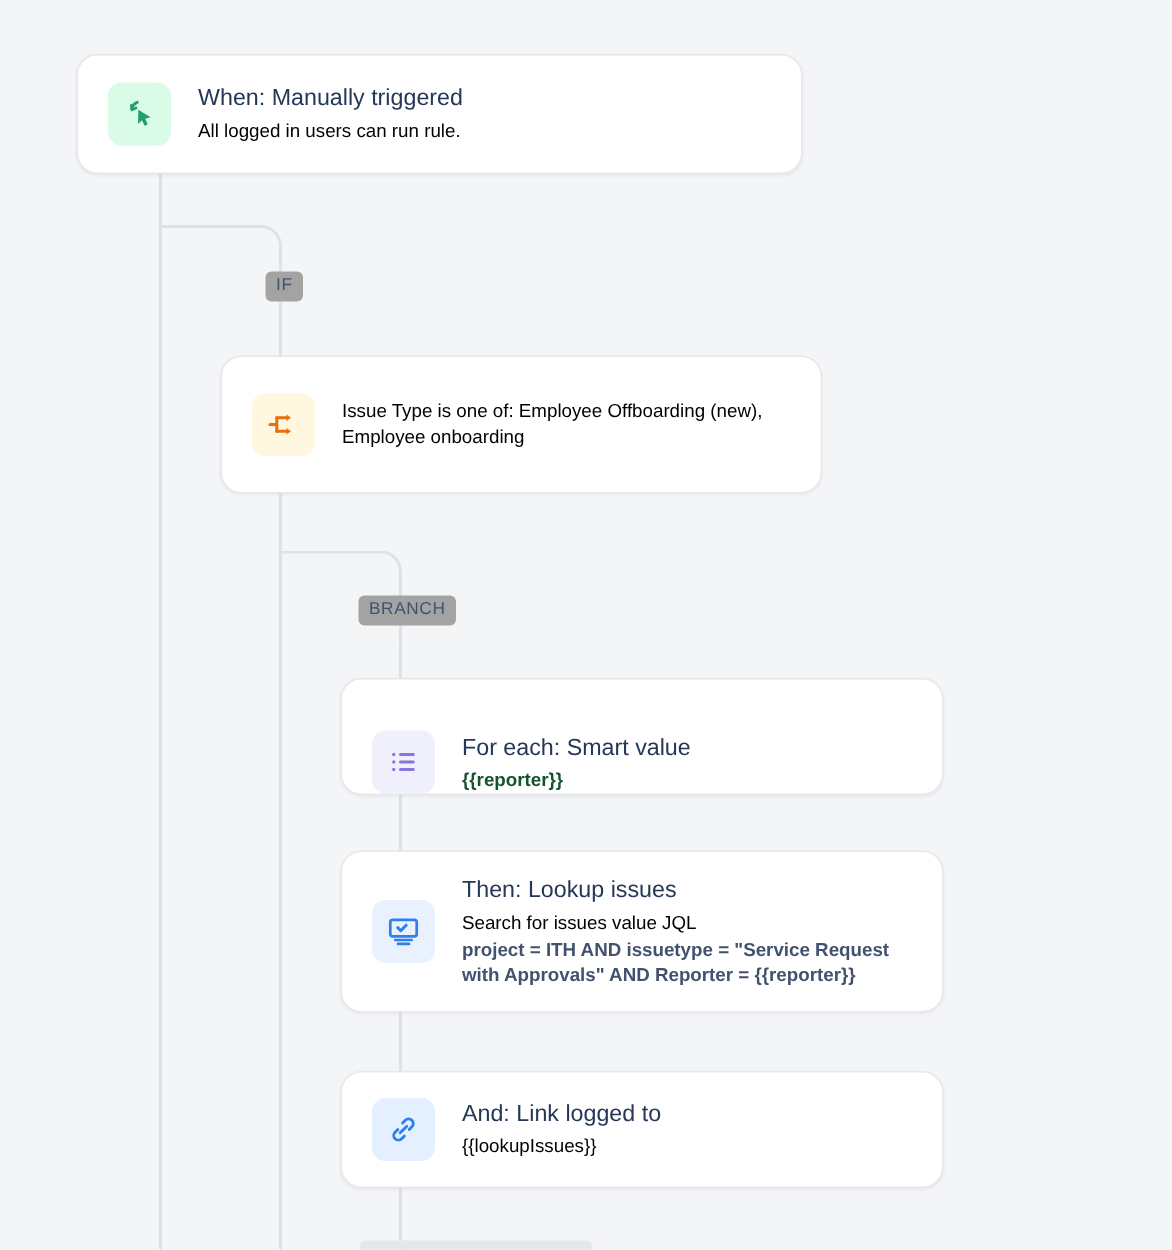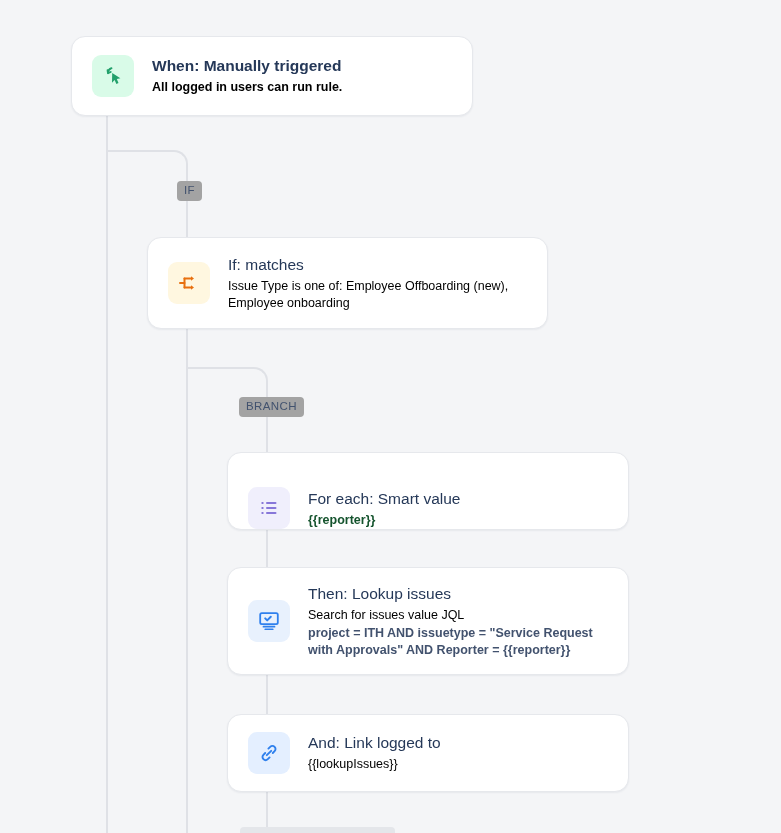--- a/index.html
+++ b/index.html
@@ -120,21 +120,21 @@
               border-top-right-radius:14px;"></div>
 
   <div class="line-v" style="left:266px; top:416px; height:417px;"></div>
 
   <div class="badge" style="left:177px; top:181px;">IF</div>
 
   <div class="badge" style="left:239px; top:397px;">BRANCH</div>
 
   <div class="badge" style="left:240px; top:827px; width:155px; height:18px; background:#e4e6ea;"></div>
 
-  <div class="card" style="left:71px; top:36px; width:402px; height:80px;font-weight:bold;">
+  <div class="card" style="left:51px; top:36px; width:484px; height:80px;">
     <div class="icon-box ic-trigger">
       <svg width="24" height="24" viewBox="0 0 24 24" fill="none">
         <path d="M10.5 4.2a5.4 5.4 0 0 0-3.6 4.6" stroke="#22a06b" stroke-width="1.9" stroke-linecap="round" fill="none"></path>
         <path d="M6.6 6.3l.4 2.9 2.7-1.2" stroke="#22a06b" stroke-width="1.9" stroke-linecap="round" stroke-linejoin="round" fill="none"></path>
         <path d="M11.2 9.1l8.2 5.1-3.6.9 1.7 3.8-2.1 1-1.8-3.8-2.6 2.6z" fill="#22a06b"></path>
       </svg>
     </div>
     <div class="card-text">
       <div class="card-title">When: Manually triggered</div>
       <div class="card-sub">All logged in users can run rule.</div>
@@ -146,21 +146,20 @@
       <svg width="24" height="24" viewBox="0 0 24 24" fill="none">
         <path d="M3 12h4.5" stroke="#e8700f" stroke-width="2" stroke-linecap="round"></path>
         <path d="M7.5 7.5h6.5" stroke="#e8700f" stroke-width="2" stroke-linecap="round"></path>
         <path d="M7.5 16.5h6.5" stroke="#e8700f" stroke-width="2" stroke-linecap="round"></path>
         <path d="M7.5 7.5v9" stroke="#e8700f" stroke-width="2" stroke-linecap="round"></path>
         <path d="M14 5.3l3 2.2-3 2.2z" fill="#e8700f"></path>
         <path d="M14 14.3l3 2.2-3 2.2z" fill="#e8700f"></path>
       </svg>
     </div>
     <div class="card-text">
-      <div class="card-title">If: matches</div>
       <div class="card-sub" style="max-width:330px;">Issue Type is one of: Employee Offboarding (new), Employee onboarding</div>
     </div>
   </div>
 
   <div class="card" style="left:227px; top:452px; width:402px; height:78px;align-items:flex-end;">
     <div class="icon-box ic-foreach">
       <svg width="22" height="22" viewBox="0 0 22 22" fill="none">
         <rect x="3.5" y="5" width="2" height="2" rx="0.5" fill="#8777d9"></rect>
         <rect x="3.5" y="10" width="2" height="2" rx="0.5" fill="#8777d9"></rect>
         <rect x="3.5" y="15" width="2" height="2" rx="0.5" fill="#8777d9"></rect>

